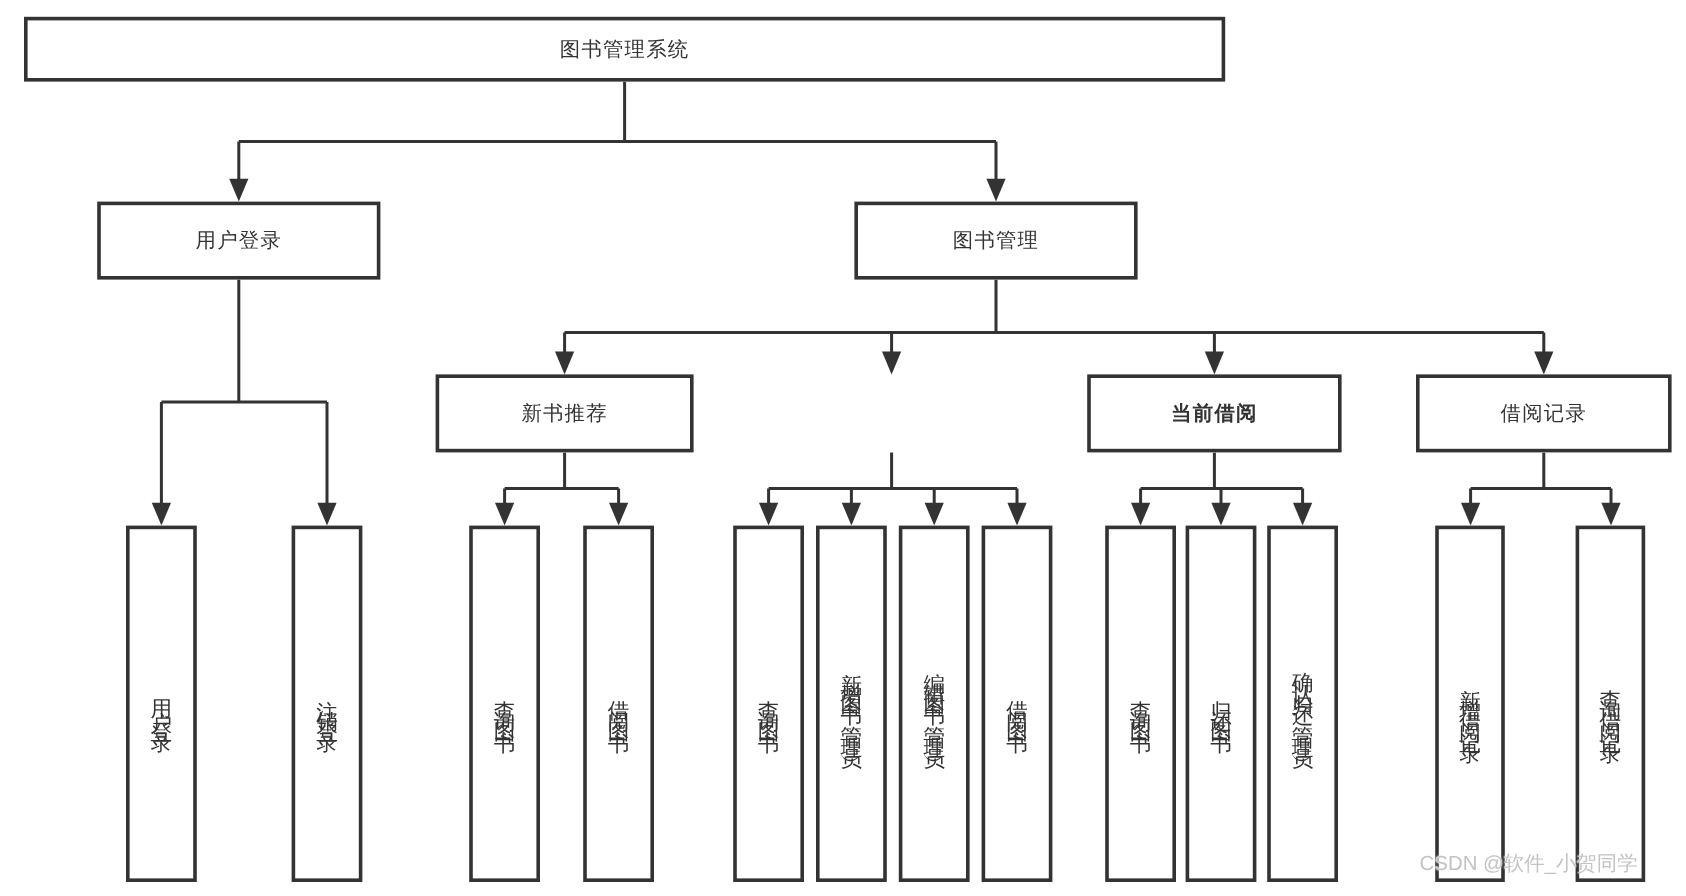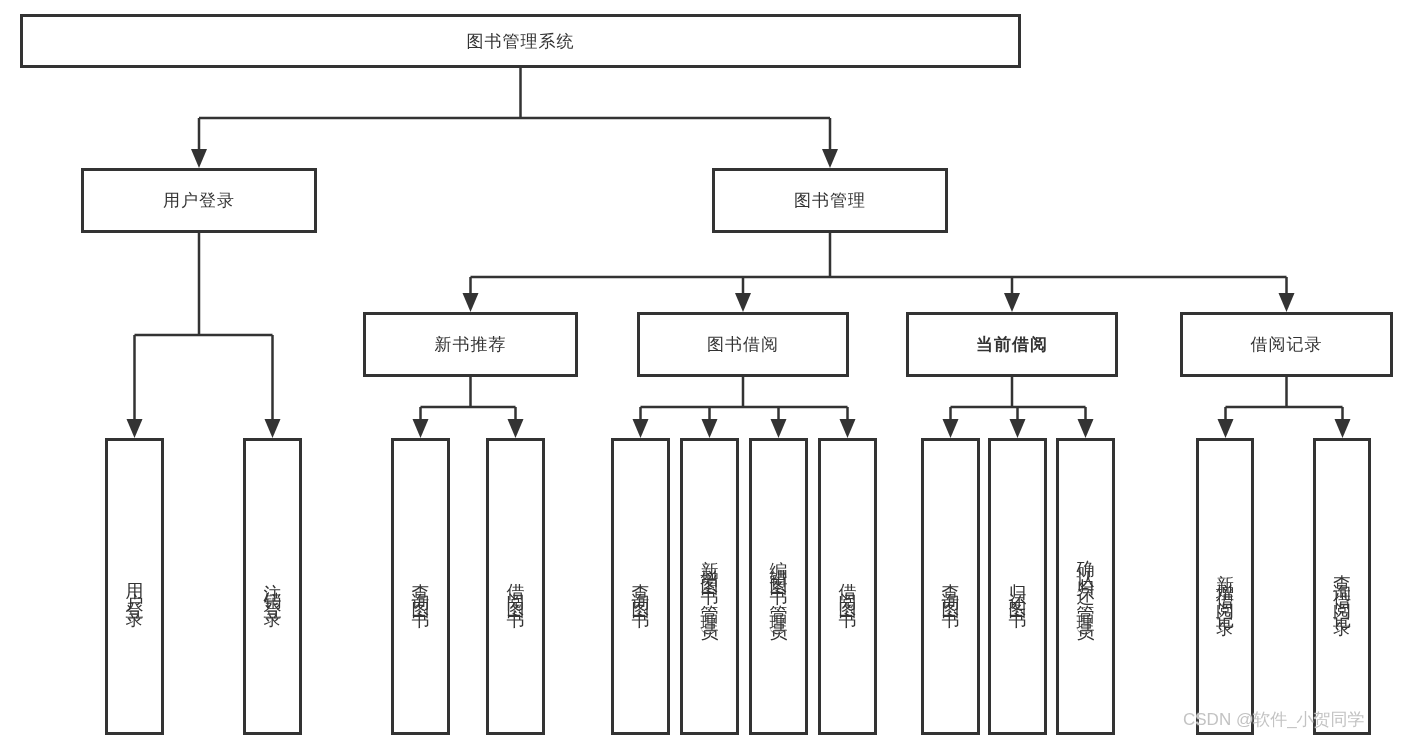--- a/index.html
+++ b/index.html
@@ -123,23 +123,20 @@
   <div class="node hnode n-l2-a">
     <span>用户登录</span>
   </div>
   <div class="node hnode n-l2-b">
     <span>图书管理</span>
   </div>
 
   <div class="node hnode n-l3-1">
     <span>新书推荐</span>
   </div>
-  <div class="node hnode n-l3-2">
-    <span>图书借阅</span>
-  </div>
   <div class="node hnode n-l3-3">
     <span>当前借阅</span>
   </div>
   <div class="node hnode n-l3-4">
     <span>借阅记录</span>
   </div>
 
   <div class="node vnode leaf n-l4-1">
     <span class="vtext">用户登录</span>
   </div>

